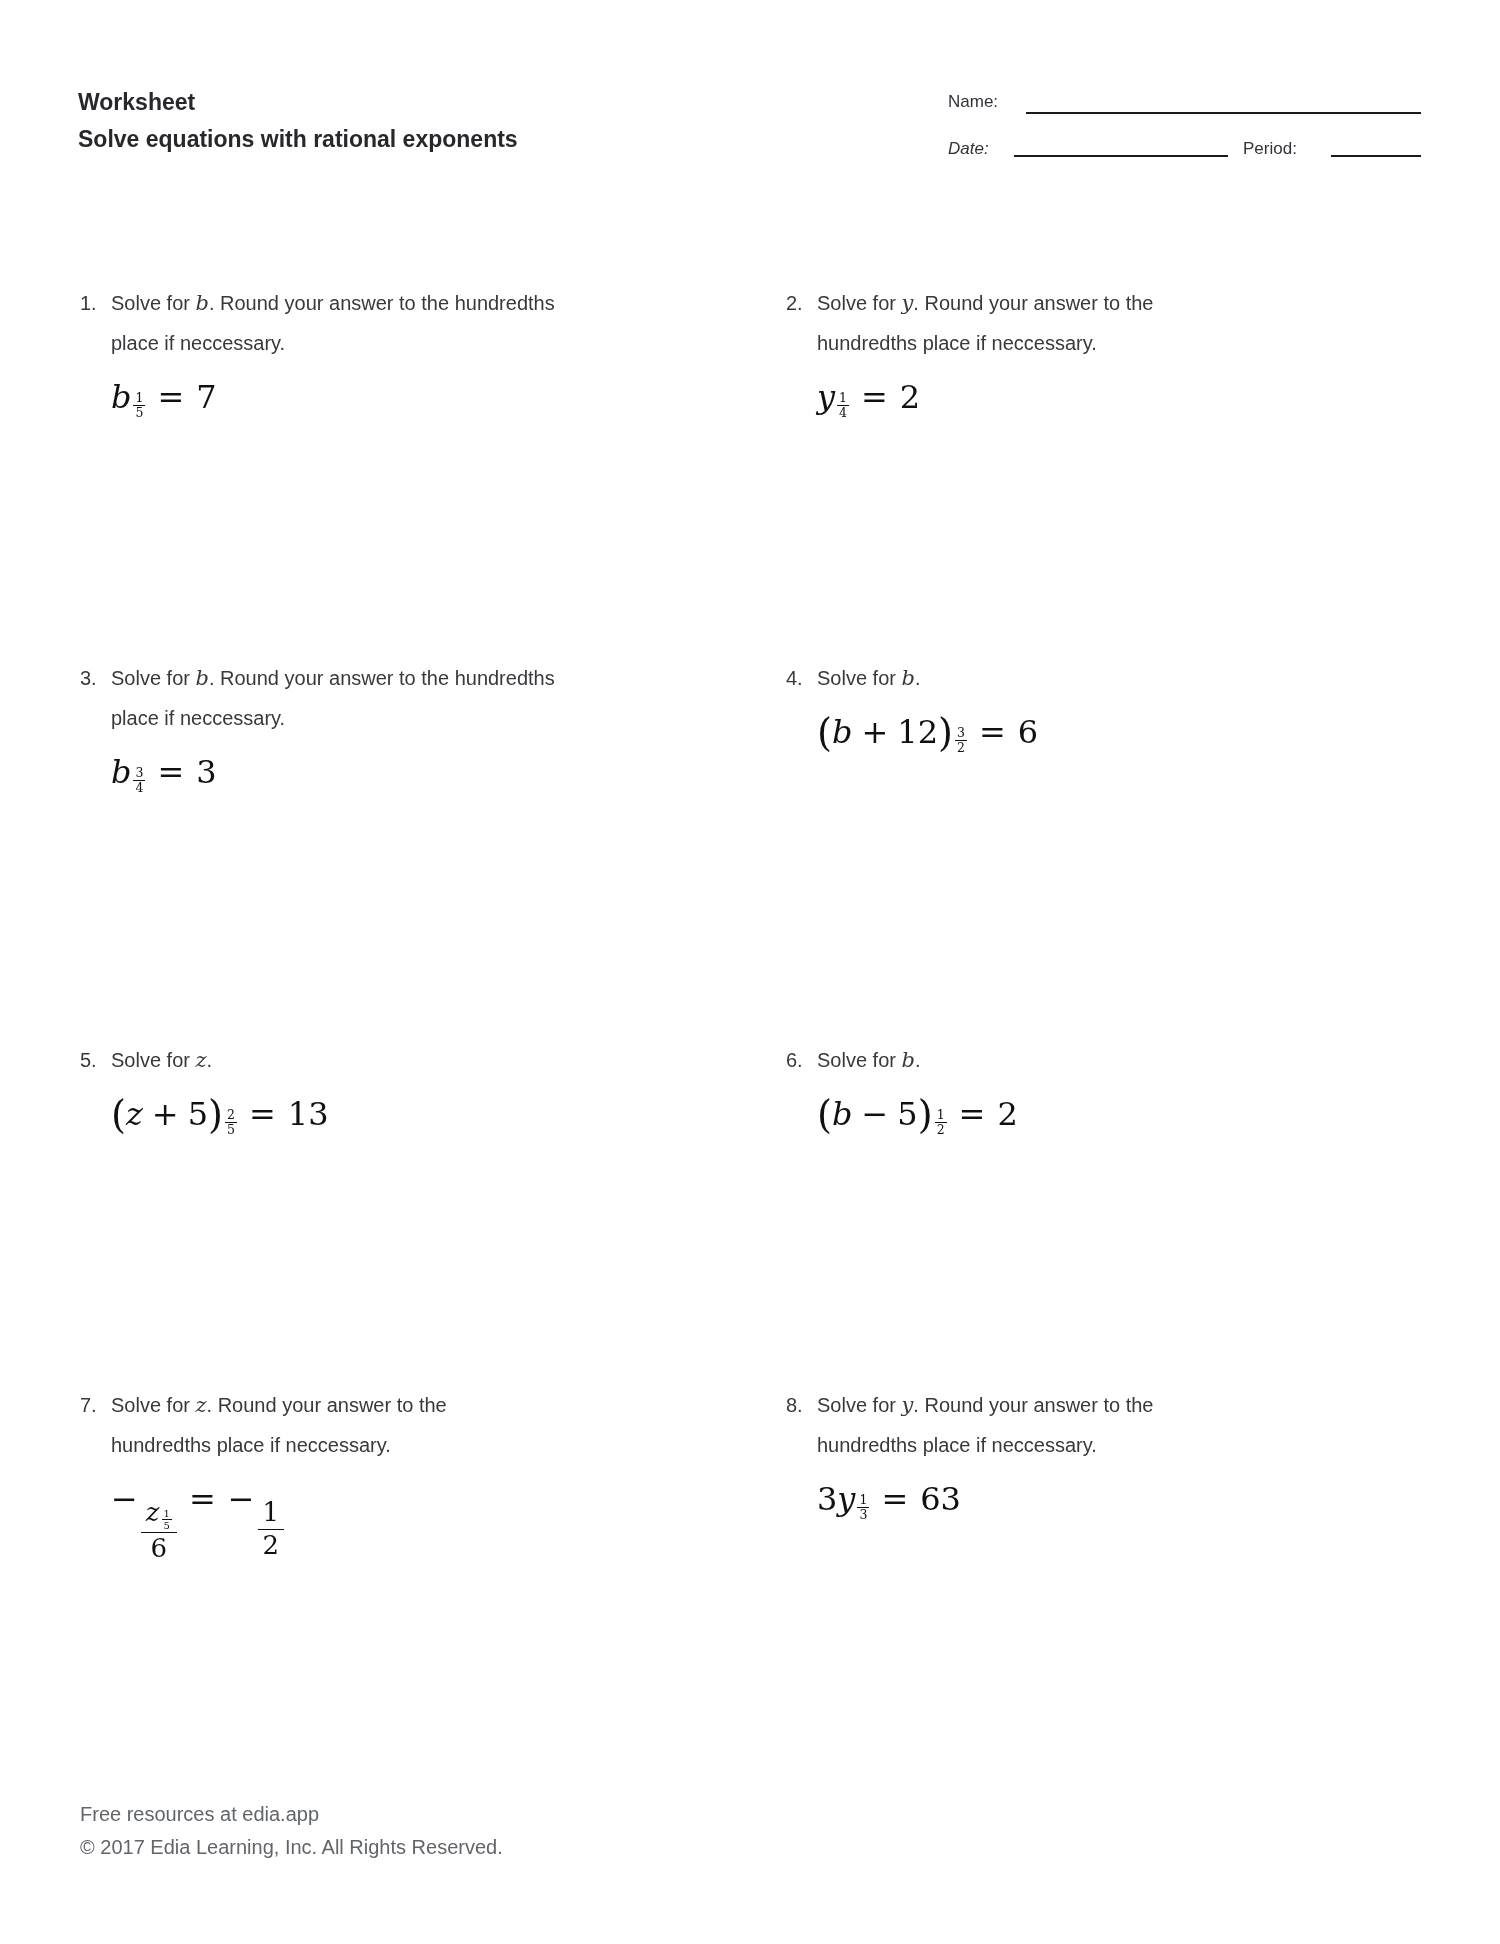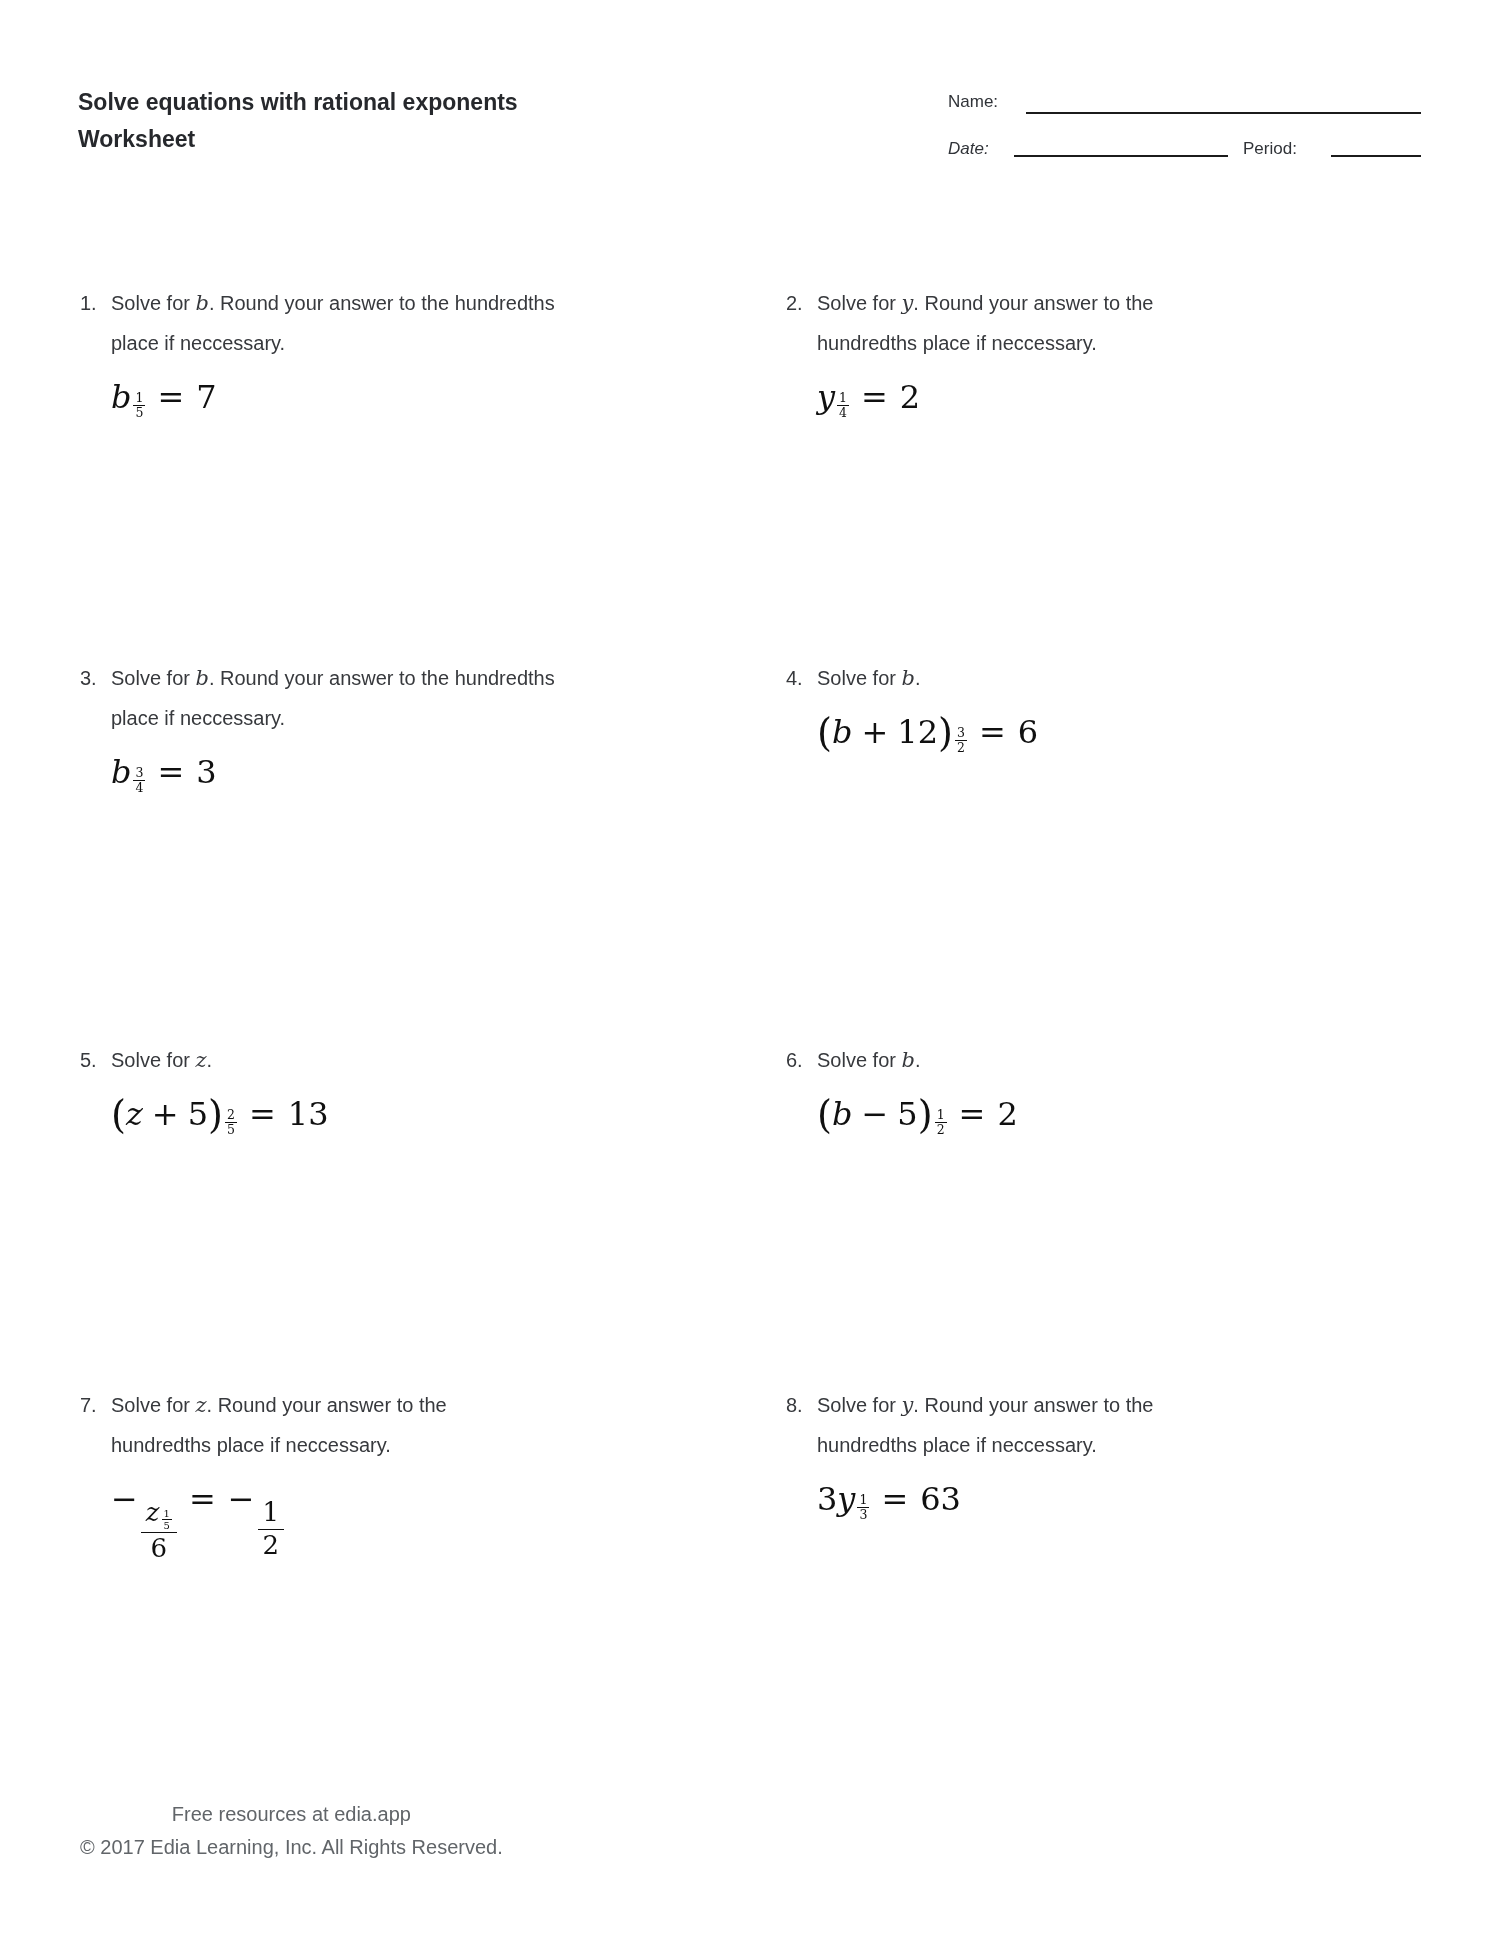--- a/index.html
+++ b/index.html
@@ -41,30 +41,30 @@
   .eq-sf .sf-d { padding:0 2px; }
   .eq-fr {
     display:inline-flex; flex-direction:column; align-items:center;
     font-size:26px; line-height:1.15; vertical-align:-0.42em;
   }
   .eq-fr .fr-n { padding:0 5px 1px; border-bottom:1.6px solid #101010; }
   .eq-fr .fr-d { padding:1px 5px 0; }
   .eq-fr .eq-sf { font-size:10px; vertical-align:4px; }
 
   
-  .footer { position:absolute; left:80px; top:1798px; font-size:20px; line-height:33px; color:#616569;text-align:center; }
+  .footer { position:absolute; left:80px; top:1798px; font-size:20px; line-height:33px; color:#616569; }
 </style>
 </head>
 <body>
 
 <div class="page">
 
   <div class="title">
+    <div>Worksheet</div>
     <div>Solve equations with rational exponents</div>
-    <div>Worksheet</div>
   </div>
 
   <span class="fill-label" style="left:948px; top:92px;">Name:</span>
   <span class="fill-line" style="left:1026px; top:112px; width:395px;"></span>
 
   <span class="fill-label" style="left:948px; top:139px;font-style:italic;">Date:</span>
   <span class="fill-line" style="left:1014px; top:155px; width:214px;"></span>
 
   <span class="fill-label" style="left:1243px; top:139px;">Period:</span>
   <span class="fill-line" style="left:1331px; top:155px; width:90px;"></span>

